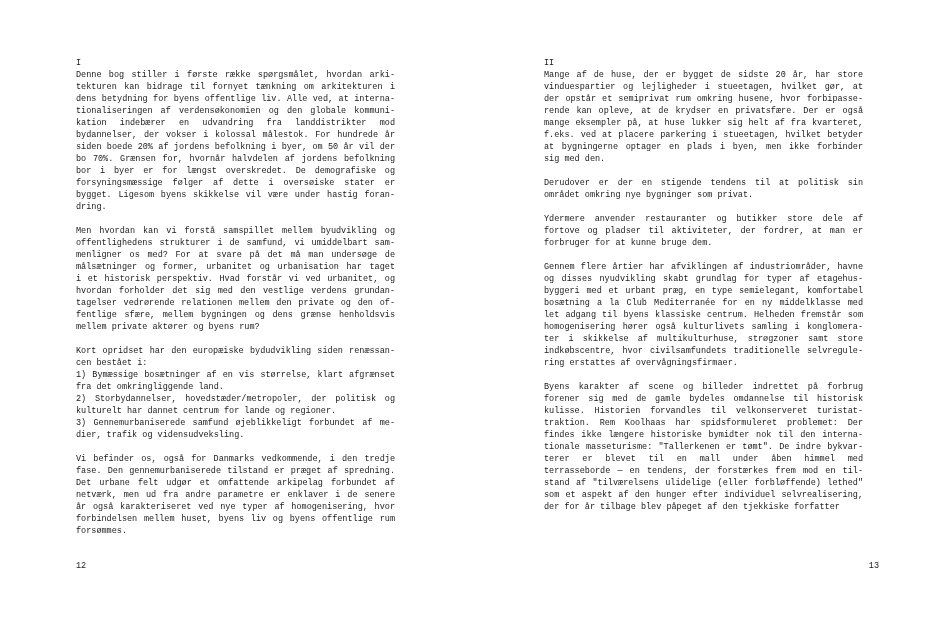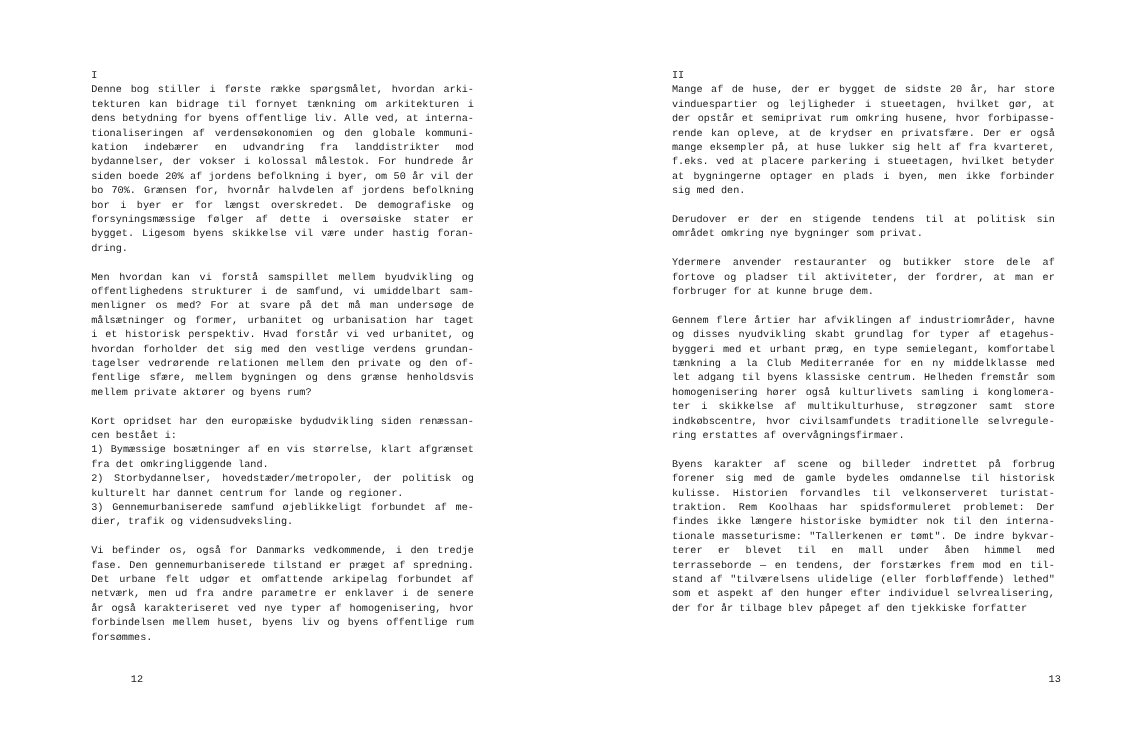--- a/index.html
+++ b/index.html
@@ -17,41 +17,40 @@
     color: #1a1a1a;
   }
   .page {
     position: absolute;
     top: 57px;
     width: 319px;
     font-size: 8.5px;
     line-height: 12px;
   }
   .page-left  { left: 76px; }
-  .page-right { left: 560px; }
+  .page-right { left: 544px; }
   .heading {
     text-align: left;
     white-space: pre;
   }
   .paragraph { margin: 0 0 12px 0; }
   .line {
     text-align: justify;
     text-align-last: justify;
     min-height: 12px;
   }
   .line.last { text-align-last: left; }
   .page-number {
     position: absolute;
     top: 560px;
     font-size: 8.5px;
     line-height: 12px;
-    margin-left: 33px;
   }
   .num-left  { left: 76px; }
-  .num-right { left: 532px; width: 319px; text-align: right; }
+  .num-right { left: 560px; width: 319px; text-align: right; }
 </style>
 </head>
 <body>
 
 <div class="spread">
 
   <div class="page page-left">
     <div class="heading">I</div>
     <div class="page-body">
         <div class="paragraph">
@@ -120,21 +119,21 @@
         </div>
         <div class="paragraph">
           <div class="line">Ydermere anvender restauranter og butikker store dele af</div>
           <div class="line">fortove og pladser til aktiviteter, der fordrer, at man er</div>
           <div class="line last">forbruger for at kunne bruge dem.</div>
         </div>
         <div class="paragraph">
           <div class="line">Gennem flere årtier har afviklingen af industriområder, havne</div>
           <div class="line">og disses nyudvikling skabt grundlag for typer af etagehus-</div>
           <div class="line">byggeri med et urbant præg, en type semielegant, komfortabel</div>
-          <div class="line">tænkning a la Club Mediterranée for en ny middelklasse med</div>
+          <div class="line">bosætning a la Club Mediterranée for en ny middelklasse med</div>
           <div class="line">let adgang til byens klassiske centrum. Helheden fremstår som</div>
           <div class="line">homogenisering hører også kulturlivets samling i konglomera-</div>
           <div class="line">ter i skikkelse af multikulturhuse, strøgzoner samt store</div>
           <div class="line">indkøbscentre, hvor civilsamfundets traditionelle selvregule-</div>
           <div class="line last">ring erstattes af overvågningsfirmaer.</div>
         </div>
         <div class="paragraph">
           <div class="line">Byens karakter af scene og billeder indrettet på forbrug</div>
           <div class="line">forener sig med de gamle bydeles omdannelse til historisk</div>
           <div class="line">kulisse. Historien forvandles til velkonserveret turistat-</div>

